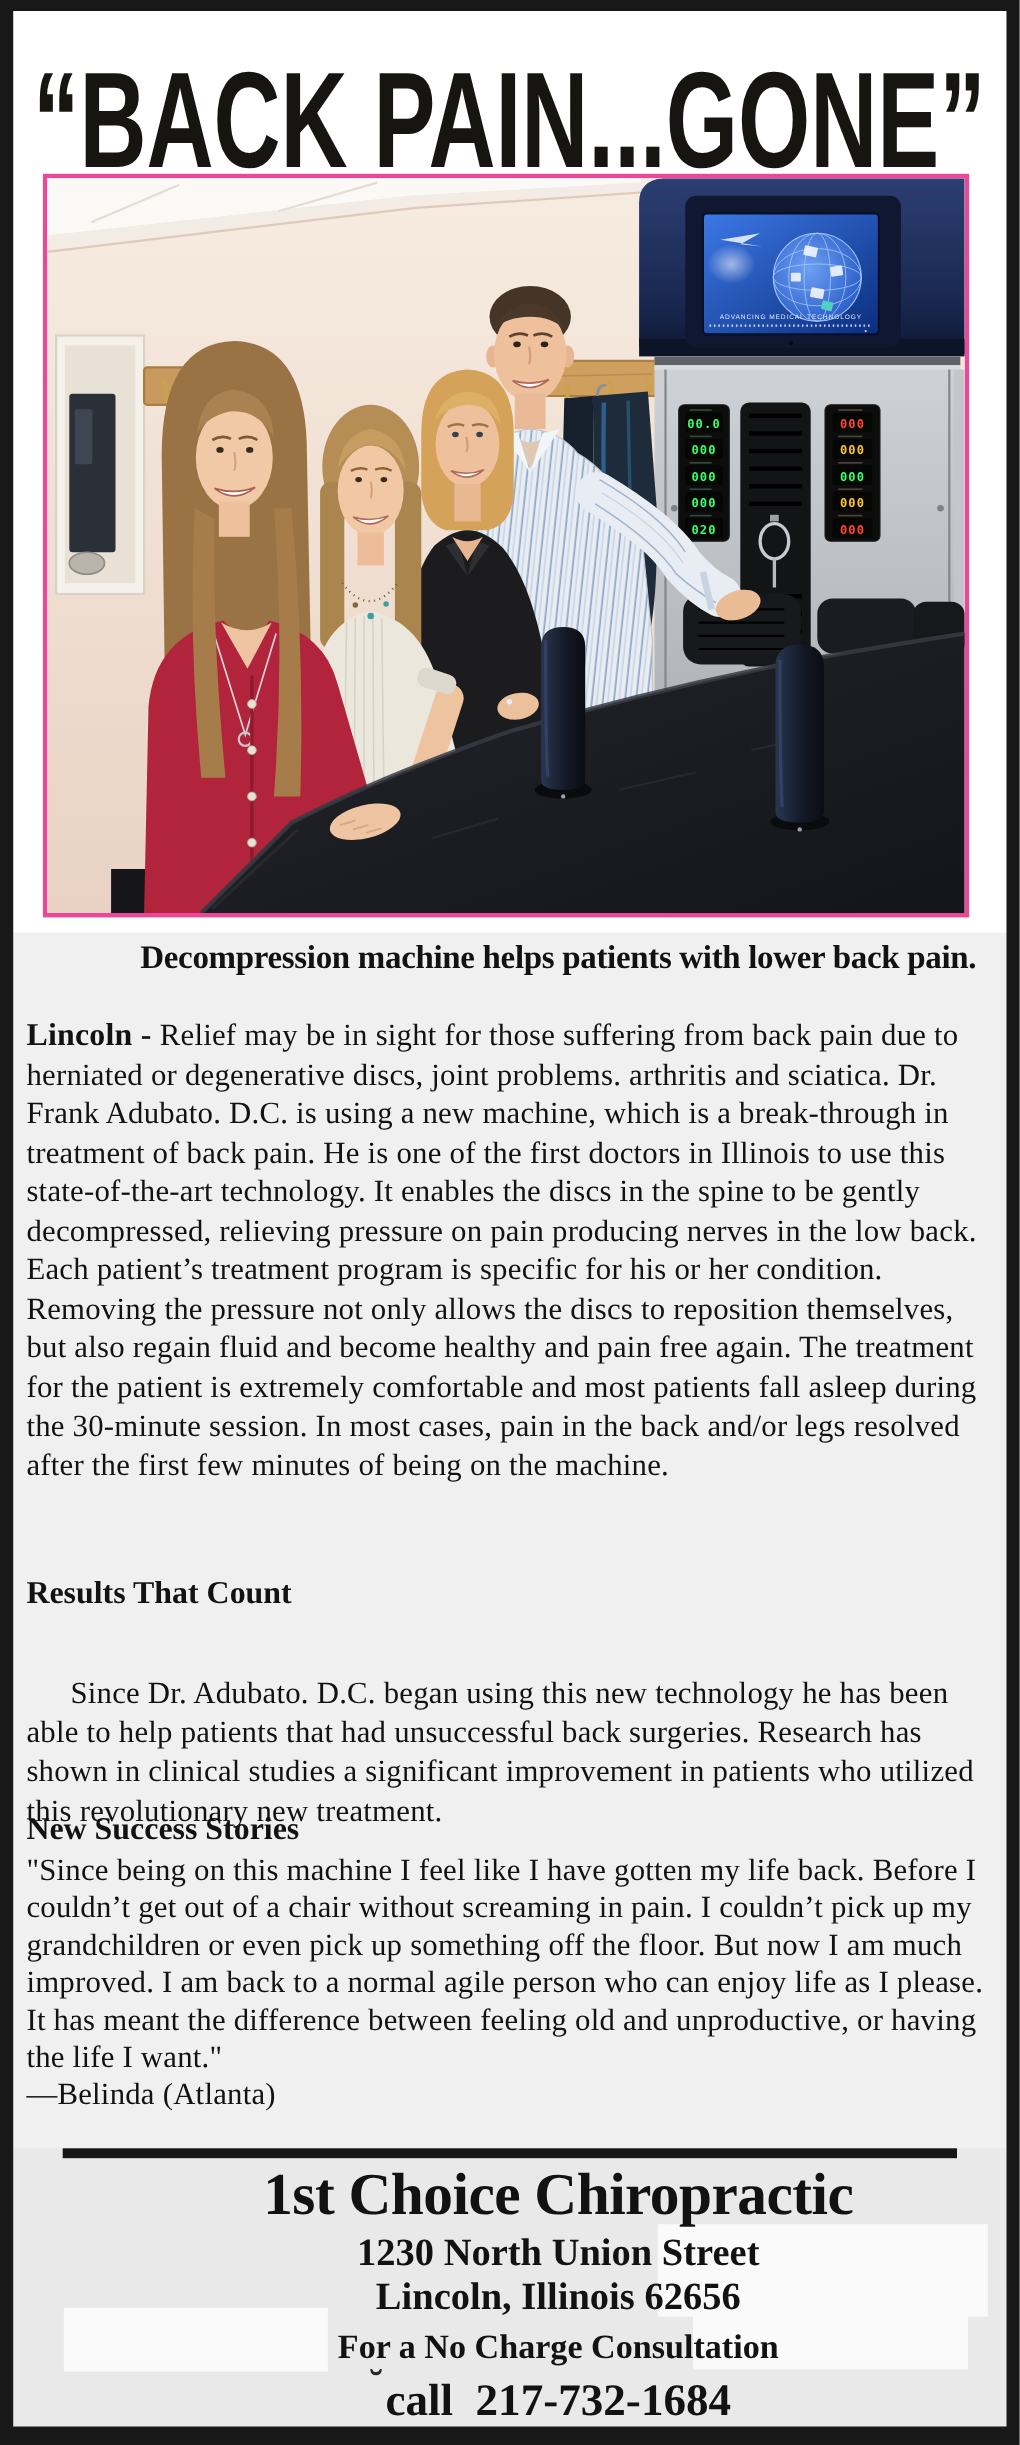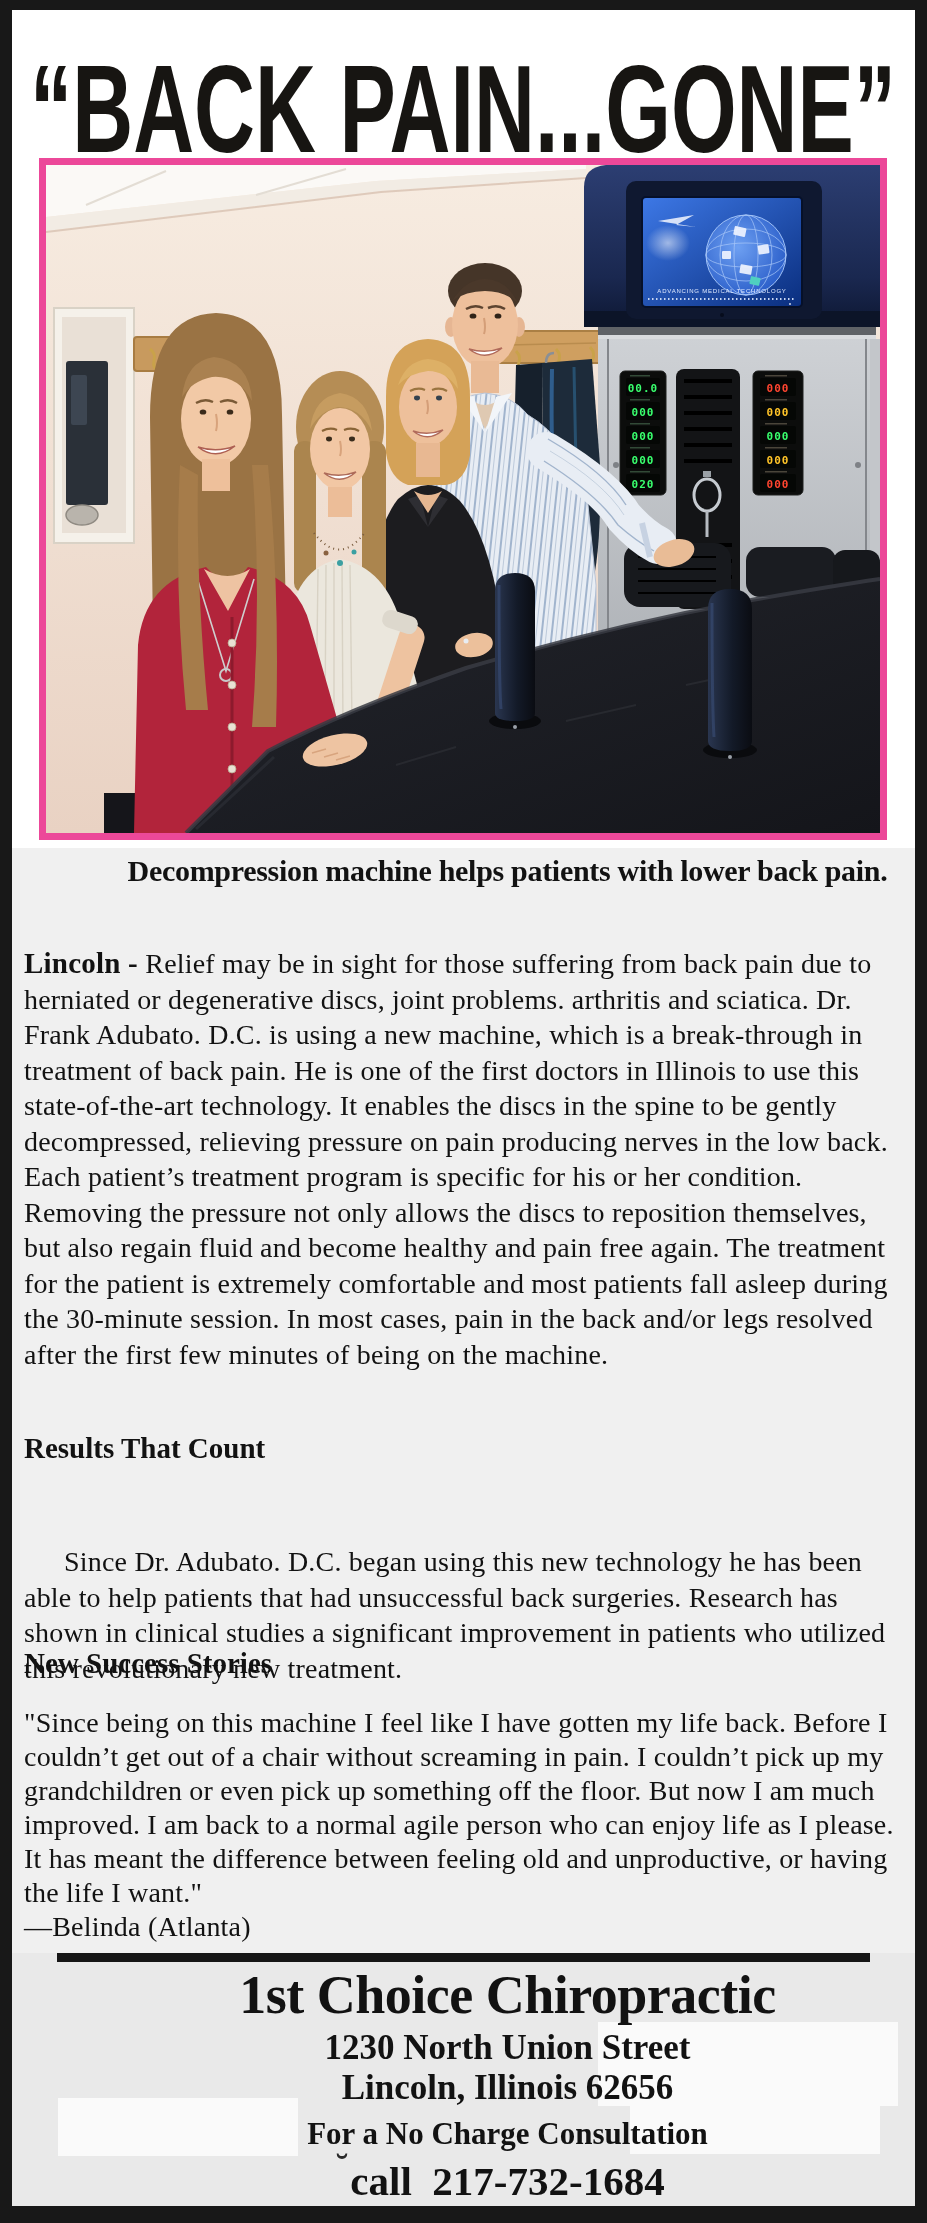--- a/index.html
+++ b/index.html
@@ -8,24 +8,24 @@
     background:#e9e9e9;overflow:hidden;
     font-family:"Liberation Serif","DejaVu Serif",serif;color:#121212;
   }
   .frame{position:absolute;inset:0;border:12px solid #181818;border-top-width:10px;border-bottom-width:17px;pointer-events:none;z-index:50;}
   .white-top{position:absolute;left:12px;top:10px;width:903px;height:838px;background:#ffffff;z-index:0;}
   .article-bg{position:absolute;left:12px;top:848px;width:903px;height:1105px;background:#f0f0f0;z-index:0;}
   .white-patch{position:absolute;background:#fafafa;z-index:1;}
   .headline-wrap{position:absolute;left:13px;top:20px;width:901px;height:134px;z-index:2;display:flex;align-items:center;justify-content:center;margin-top:26px;}
   .headline-wrap svg{width:901px;height:134px;}
   .headline-text{font-family:"Liberation Sans","DejaVu Sans",sans-serif;font-weight:bold;fill:#171512;}
-  .photo-frame{position:absolute;left:39px;top:158px;width:834px;height:668px;border:7px solid #ec4899;background:#fff;z-index:2;}
+  .photo-frame{position:absolute;left:39px;top:158px;width:834px;height:668px;border:4px solid #ec4899;background:#fff;z-index:2;}
   .photo-frame svg{display:block;width:834px;height:668px;}
   .caption{position:absolute;left:13px;top:854px;width:901px;text-align:center;font-weight:bold;font-size:30px;letter-spacing:-0.3px;z-index:2;padding-left:44px;}
-  .bodyblock{position:absolute;left:24px;width:879px;font-size:28px;line-height:35.5px;letter-spacing:.2px;z-index:2;margin-top:22px;}
+  .bodyblock{position:absolute;left:24px;width:879px;font-size:28px;line-height:35.5px;letter-spacing:.2px;z-index:2;}
   .lead{top:924px;}
   .dateline{font-weight:bold;font-size:29px;}
   .sec-head{position:absolute;left:24px;width:879px;font-weight:bold;font-size:29px;z-index:2;}
   .h-results{top:1432px;}
   .p-results{top:1522px;text-indent:40px;}
   .h-stories{top:1647px;}
   .p-stories{top:1684px;line-height:34px;}
   .divider{position:absolute;left:57px;top:1953px;width:813px;height:9px;background:#161616;z-index:2;}
   .f-line{position:absolute;left:13px;width:901px;text-align:center;font-weight:bold;z-index:2;padding-left:44px;}
   .f-name{top:1964px;font-size:54px;line-height:62px;letter-spacing:-0.5px;}

